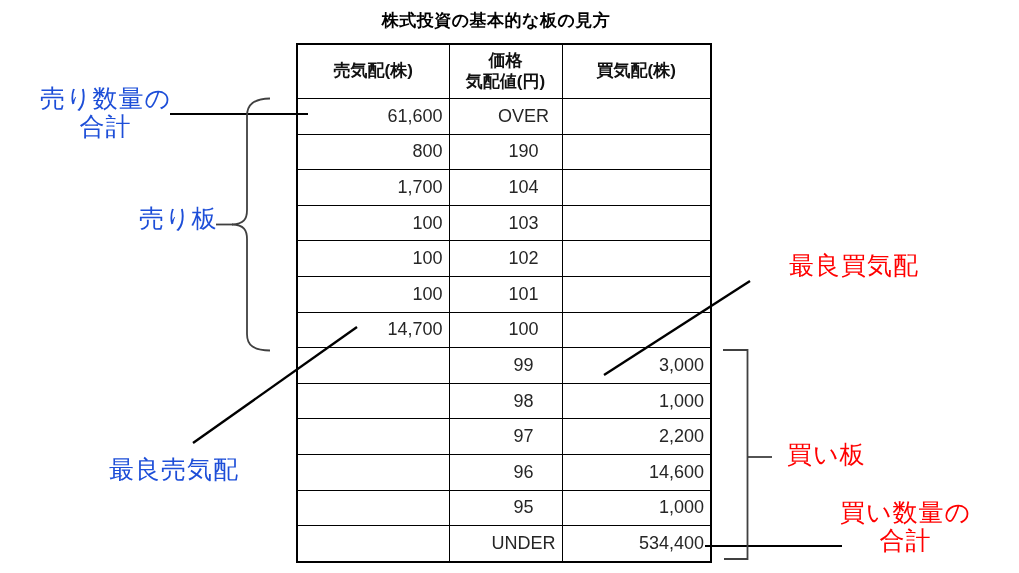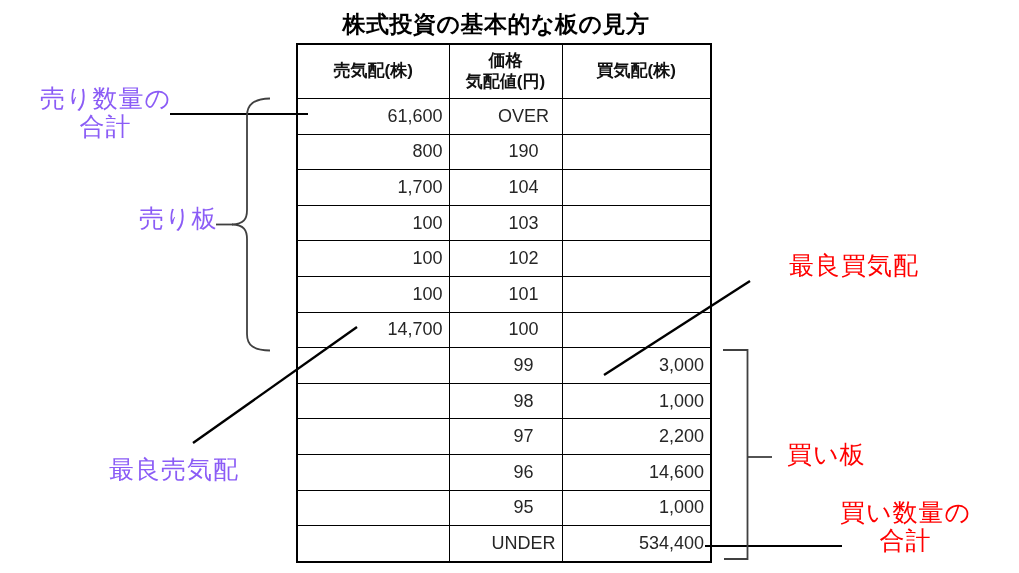--- a/index.html
+++ b/index.html
@@ -2,42 +2,42 @@
 <html><head>
 <meta charset="utf-8">
 <style>
   html,body{margin:0;padding:0;background:#ffffff;}
   .canvas{
     position:relative;width:1019px;height:573px;background:#ffffff;overflow:hidden;
     font-family:"Liberation Sans","DejaVu Sans",sans-serif;color:#1c1c1c;
   }
   .title{
     position:absolute;left:289px;top:9px;width:414px;text-align:center;
-    font-size:23px;font-weight:bold;color:#000;letter-spacing:.5px;
+    font-size:17px;font-weight:bold;color:#000;letter-spacing:.5px;
   }
   table.board{
     position:absolute;left:296px;top:43px;border-collapse:collapse;table-layout:fixed;
     border:2px solid #000;background:#fff;
   }
   table.board td,table.board th{
     border:1px solid #000;padding:0 6px;font-weight:normal;
     font-size:18px;color:#262626;overflow:hidden;white-space:nowrap;
   }
   table.board th{font-weight:bold;font-size:17px;color:#111;text-align:center;line-height:1.2;height:53px;}
   table.board td{height:34.6px;padding-left:42px;}
   .col-sell{width:152px;}
   .col-price{width:107px;}
   .col-buy{width:149px;}
   td.num{text-align:right;}
   td.ctr{text-align:center;}
   td.c-blue{color:#4472C4;}
   td.c-red{color:#FF0000;}
   .ann{position:absolute;font-size:25px;line-height:28px;white-space:nowrap;letter-spacing:1px;}
   .ann.two{text-align:center;white-space:normal;}
-  .blue{color:#8b5cf6;}
+  .blue{color:#1d4ed8;}
   .red{color:#FF0000;}
   svg.overlay{position:absolute;left:0;top:0;pointer-events:none;}
 </style>
 </head>
 <body>
 
 <div class="canvas">
 
   <div class="title">株式投資の基本的な板の見方</div>
 

